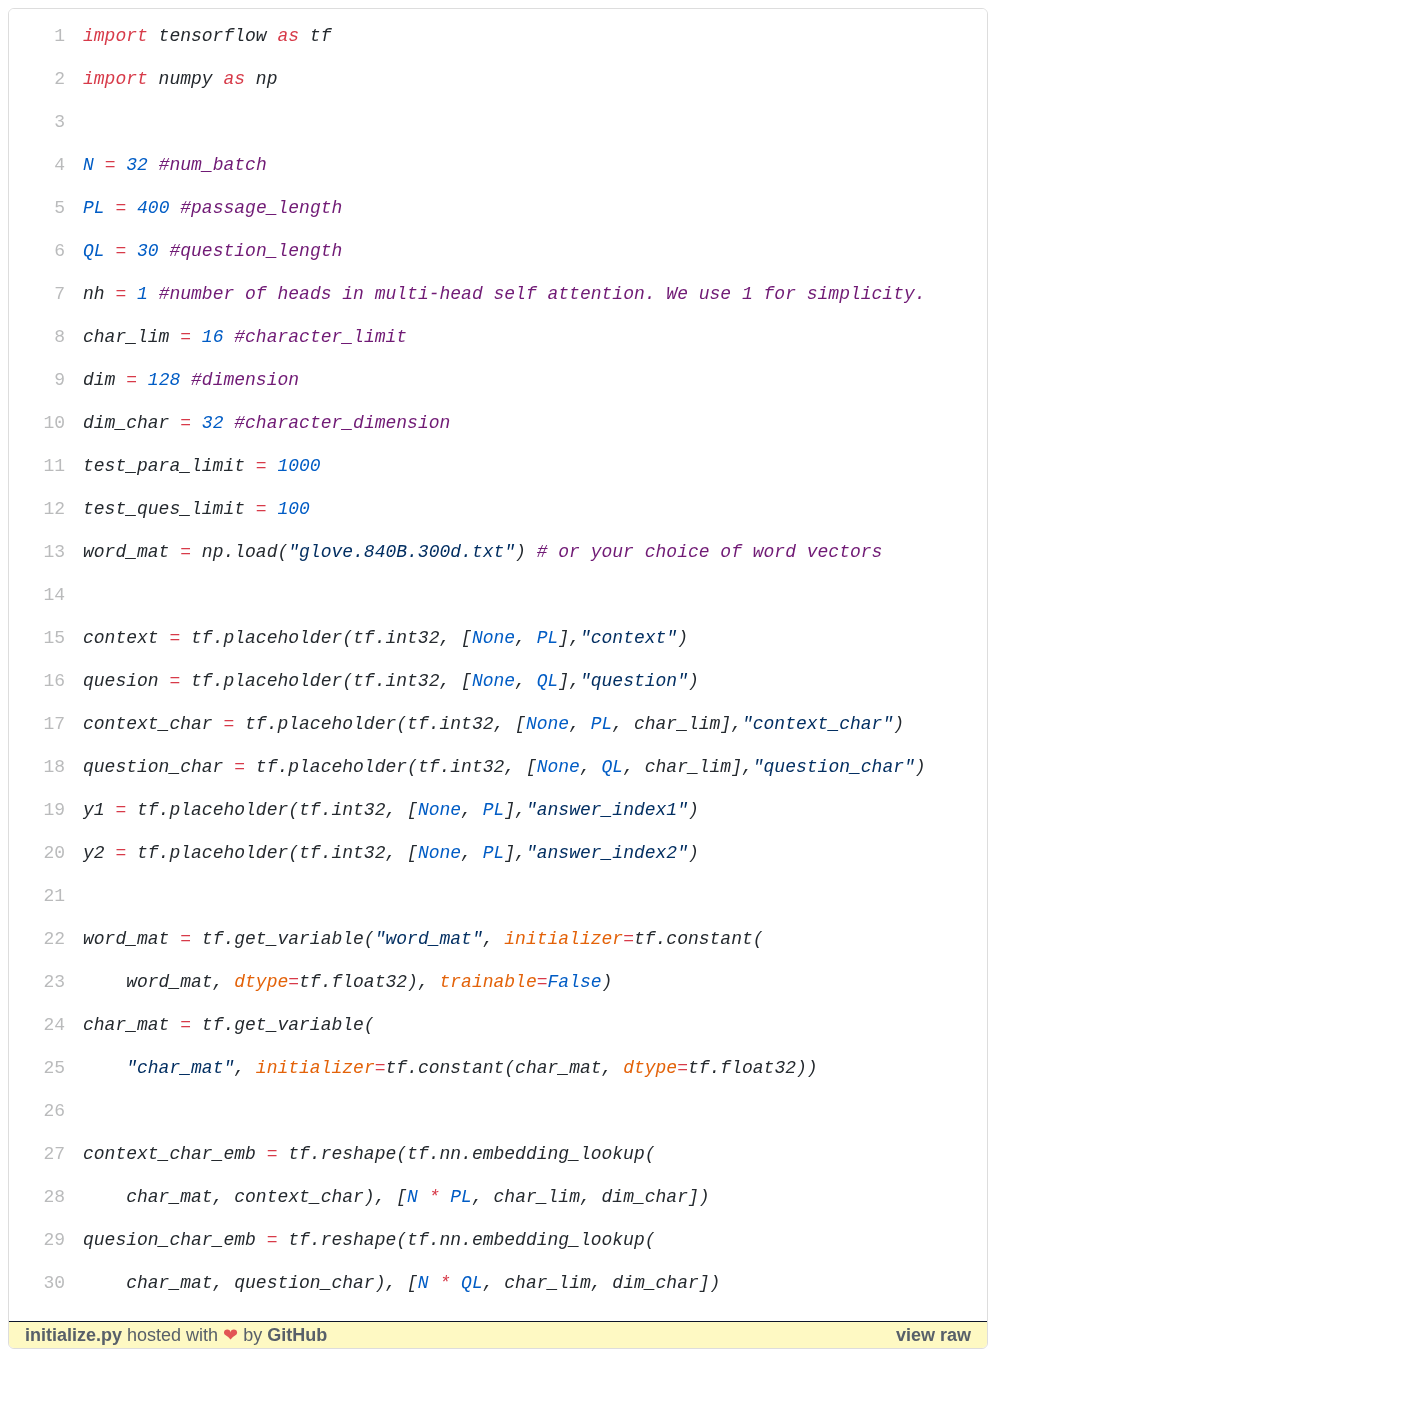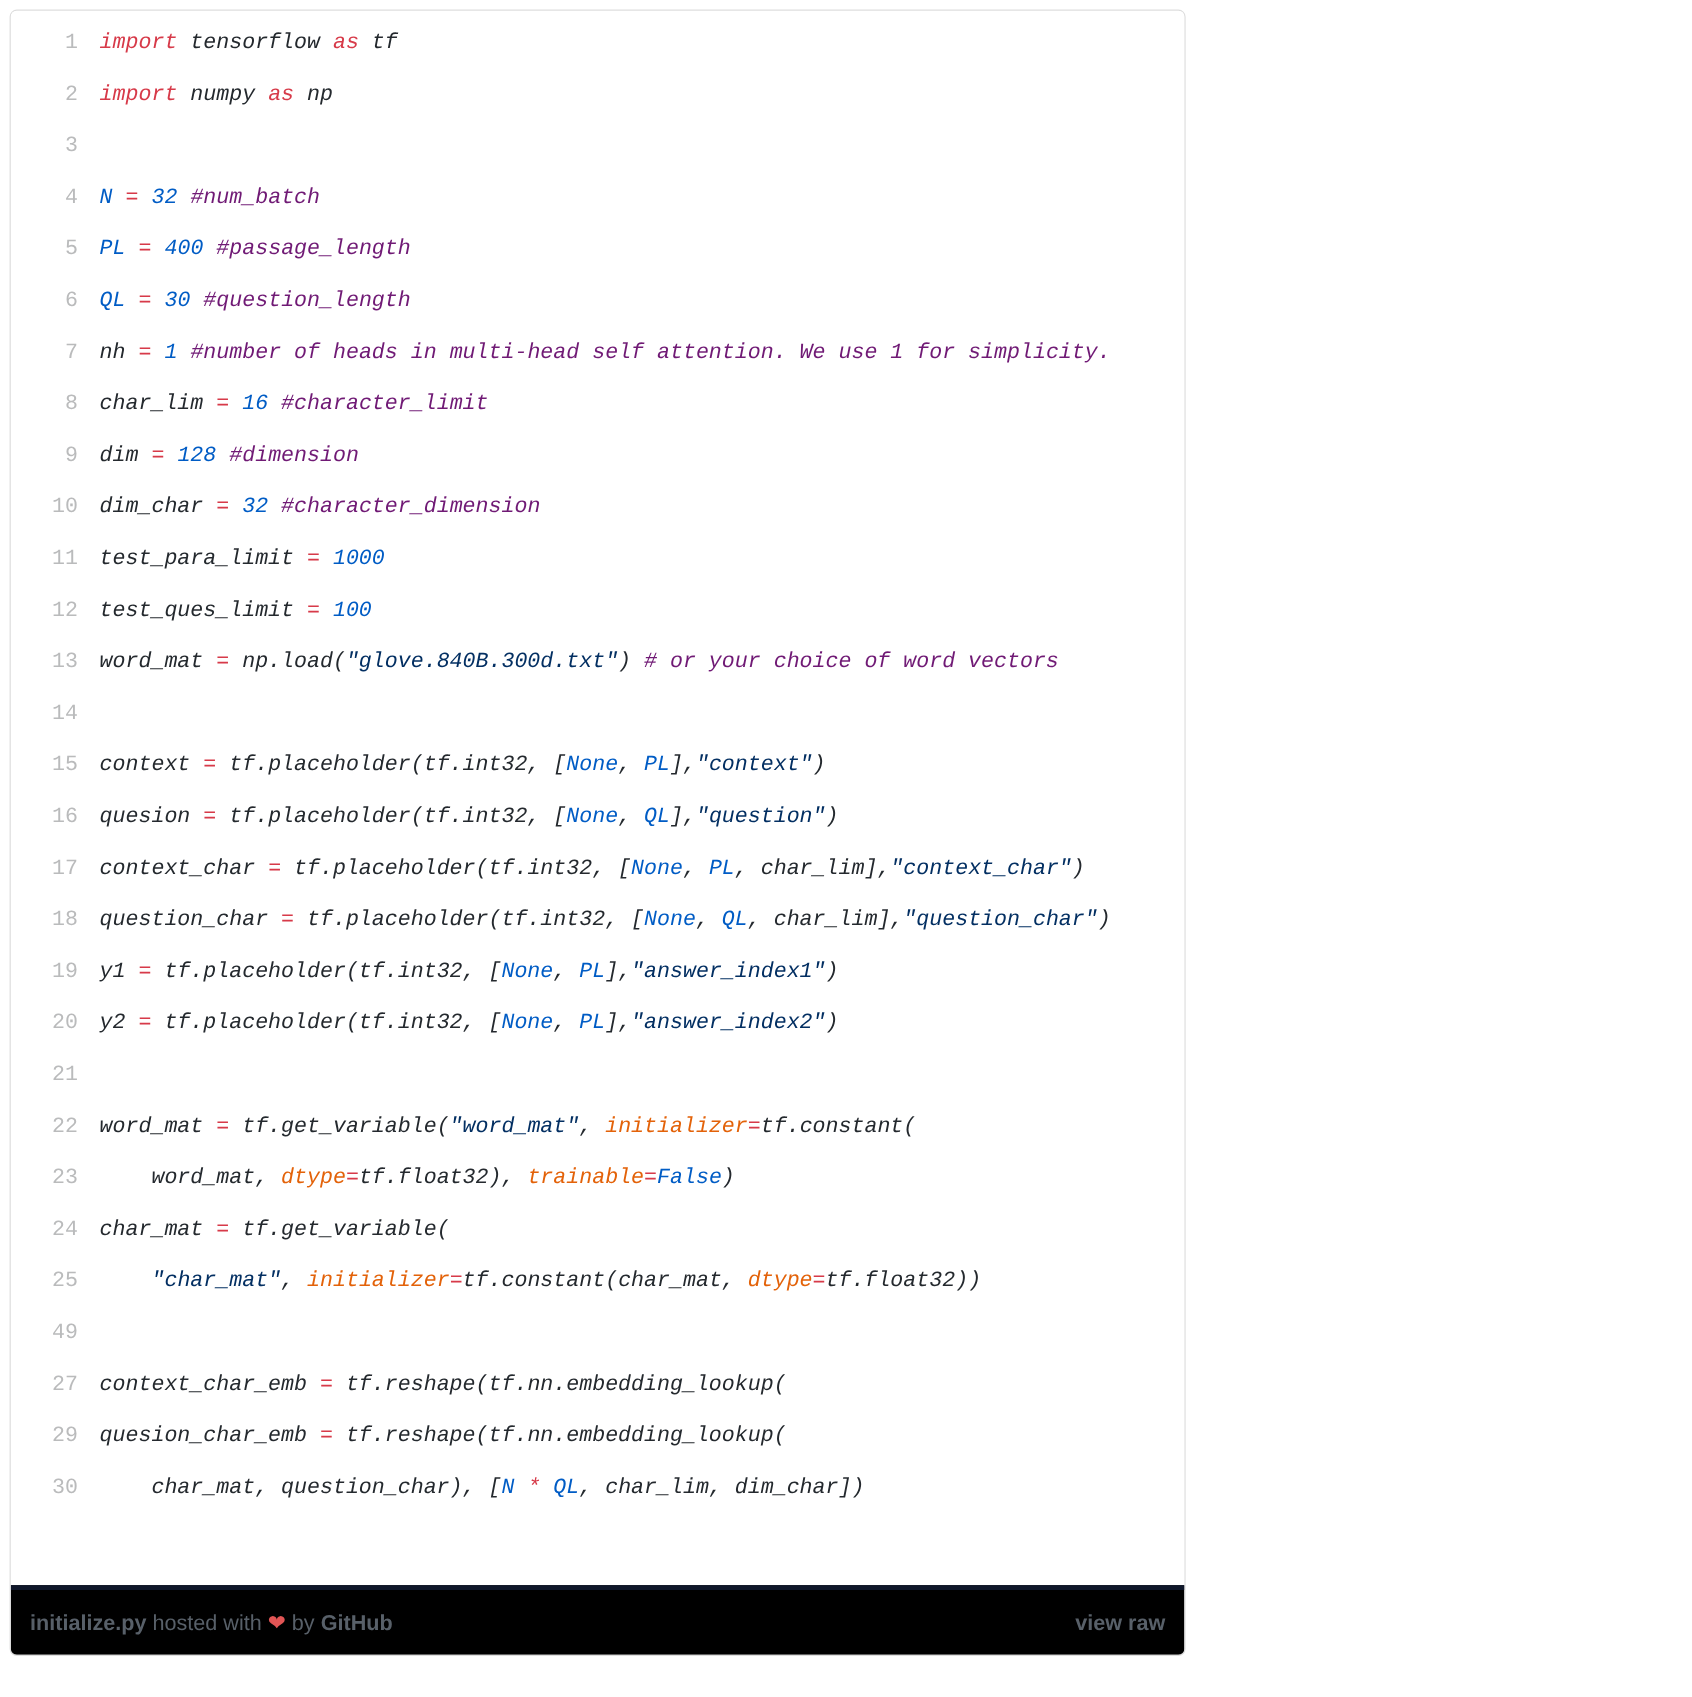--- a/index.html
+++ b/index.html
@@ -44,25 +44,25 @@
   }
   .tk-kw { color: #d73a49; }      
   .tk-name { color: #24292e; }    
   .tk-op { color: #d73a49; }      
   .tk-num,
   .tk-const { color: #005cc5; }   
   .tk-str { color: #032f62; }     
   .tk-com { color: #701a75; }     
   .tk-arg { color: #e36209; text-align: center; }     
   .gist-meta {
-    background: #000000;
-    border-top: 4px solid #0f172a;
+    background: #fef9c3;
+    border-top: 1px solid #0f172a;
     color: #586069;
     font-size: 18px;
-    padding: 16px 16px;
+    padding: 2px 16px;
     display: flex;
     justify-content: space-between;
     align-items: center;
   }
   .gist-meta .left a {
     color: #586069;
     text-decoration: none;
     font-weight: 400;
   }
   .gist-meta .left strong {
@@ -104,22 +104,23 @@
       <div class="line"><div class="ln">16</div><div class="code"><span class="tk-name">quesion </span><span class="tk-op">=</span><span class="tk-name"> tf.placeholder(tf.int32, [</span><span class="tk-const">None</span><span class="tk-name">, </span><span class="tk-const">QL</span><span class="tk-name">],</span><span class="tk-str">"question"</span><span class="tk-name">)</span></div></div>
       <div class="line"><div class="ln">17</div><div class="code"><span class="tk-name">context_char </span><span class="tk-op">=</span><span class="tk-name"> tf.placeholder(tf.int32, [</span><span class="tk-const">None</span><span class="tk-name">, </span><span class="tk-const">PL</span><span class="tk-name">, char_lim],</span><span class="tk-str">"context_char"</span><span class="tk-name">)</span></div></div>
       <div class="line"><div class="ln">18</div><div class="code"><span class="tk-name">question_char </span><span class="tk-op">=</span><span class="tk-name"> tf.placeholder(tf.int32, [</span><span class="tk-const">None</span><span class="tk-name">, </span><span class="tk-const">QL</span><span class="tk-name">, char_lim],</span><span class="tk-str">"question_char"</span><span class="tk-name">)</span></div></div>
       <div class="line"><div class="ln">19</div><div class="code"><span class="tk-name">y1 </span><span class="tk-op">=</span><span class="tk-name"> tf.placeholder(tf.int32, [</span><span class="tk-const">None</span><span class="tk-name">, </span><span class="tk-const">PL</span><span class="tk-name">],</span><span class="tk-str">"answer_index1"</span><span class="tk-name">)</span></div></div>
       <div class="line"><div class="ln">20</div><div class="code"><span class="tk-name">y2 </span><span class="tk-op">=</span><span class="tk-name"> tf.placeholder(tf.int32, [</span><span class="tk-const">None</span><span class="tk-name">, </span><span class="tk-const">PL</span><span class="tk-name">],</span><span class="tk-str">"answer_index2"</span><span class="tk-name">)</span></div></div>
       <div class="line"><div class="ln">21</div><div class="code">&nbsp;</div></div>
       <div class="line"><div class="ln">22</div><div class="code"><span class="tk-name">word_mat </span><span class="tk-op">=</span><span class="tk-name"> tf.get_variable(</span><span class="tk-str">"word_mat"</span><span class="tk-name">, </span><span class="tk-arg">initializer</span><span class="tk-op">=</span><span class="tk-name">tf.constant(</span></div></div>
       <div class="line"><div class="ln">23</div><div class="code"><span class="tk-name">    word_mat, </span><span class="tk-arg">dtype</span><span class="tk-op">=</span><span class="tk-name">tf.float32), </span><span class="tk-arg">trainable</span><span class="tk-op">=</span><span class="tk-const">False</span><span class="tk-name">)</span></div></div>
       <div class="line"><div class="ln">24</div><div class="code"><span class="tk-name">char_mat </span><span class="tk-op">=</span><span class="tk-name"> tf.get_variable(</span></div></div>
       <div class="line"><div class="ln">25</div><div class="code"><span class="tk-name">    </span><span class="tk-str">"char_mat"</span><span class="tk-name">, </span><span class="tk-arg">initializer</span><span class="tk-op">=</span><span class="tk-name">tf.constant(char_mat, </span><span class="tk-arg">dtype</span><span class="tk-op">=</span><span class="tk-name">tf.float32))</span></div></div>
-      <div class="line"><div class="ln">49</div><div class="code">&nbsp;</div></div>
+      <div class="line"><div class="ln">26</div><div class="code">&nbsp;</div></div>
       <div class="line"><div class="ln">27</div><div class="code"><span class="tk-name">context_char_emb </span><span class="tk-op">=</span><span class="tk-name"> tf.reshape(tf.nn.embedding_lookup(</span></div></div>
+      <div class="line"><div class="ln">28</div><div class="code"><span class="tk-name">    char_mat, context_char), [</span><span class="tk-const">N</span><span class="tk-name"> </span><span class="tk-op">*</span><span class="tk-name"> </span><span class="tk-const">PL</span><span class="tk-name">, char_lim, dim_char])</span></div></div>
       <div class="line"><div class="ln">29</div><div class="code"><span class="tk-name">quesion_char_emb </span><span class="tk-op">=</span><span class="tk-name"> tf.reshape(tf.nn.embedding_lookup(</span></div></div>
       <div class="line"><div class="ln">30</div><div class="code"><span class="tk-name">    char_mat, question_char), [</span><span class="tk-const">N</span><span class="tk-name"> </span><span class="tk-op">*</span><span class="tk-name"> </span><span class="tk-const">QL</span><span class="tk-name">, char_lim, dim_char])</span></div></div>
     </div>
   <div class="gist-meta">
     <span class="left">
       <a href="#" class="file">initialize.py</a><span> hosted with </span><span class="heart">❤</span><span> by </span><a href="#"><strong>GitHub</strong></a>
     </span>
     <span class="right">
       <a href="#">view raw</a>
     </span>

